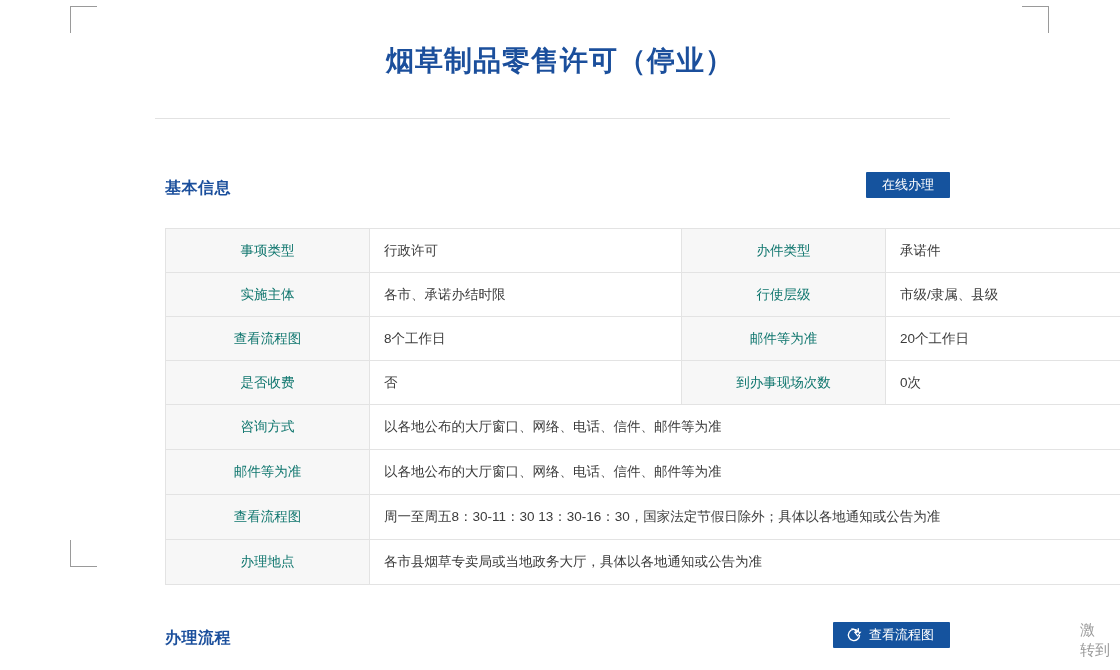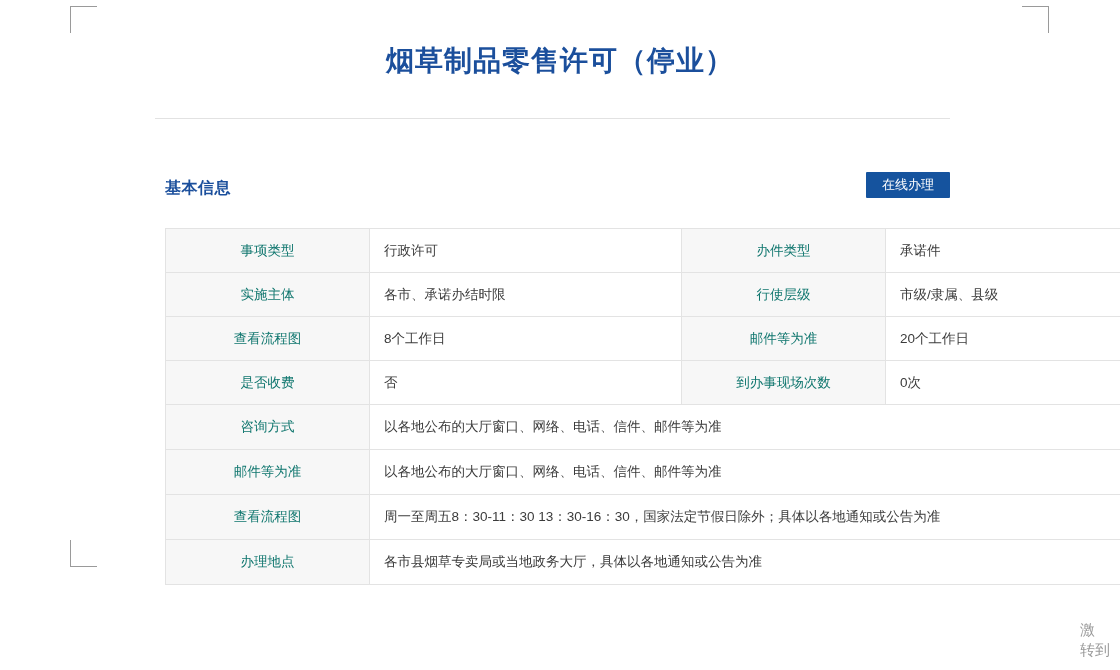--- a/index.html
+++ b/index.html
@@ -216,19 +216,34 @@
         <td class="label">查看流程图</td>
         <td class="value wide" colspan="3">周一至周五8：30-11：30 13：30-16：30，国家法定节假日除外；具体以各地通知或公告为准</td>
       </tr>
       <tr class="tall">
         <td class="label">办理地点</td>
         <td class="value wide" colspan="3">各市县烟草专卖局或当地政务大厅，具体以各地通知或公告为准</td>
       </tr>
     </tbody>
   </table>
 
+  <div class="section flow">
+    <div class="section-head">
+      <div class="section-title">办理流程</div>
+      <button class="btn with-icon">
+        <span class="btn-icon">
+          <svg viewBox="0 0 20 20" width="18" height="18" aria-hidden="true">
+            <path d="M10 3.2a6.8 6.8 0 0 1 6.1 3.8h-2.2l3.1 4 3.0-4h-2.2" fill="none" stroke="#ffffff" stroke-width="1.3" transform="translate(-3,0)"></path>
+            <path d="M16.2 10a6.2 6.2 0 1 1-1.9-4.5" fill="none" stroke="#ffffff" stroke-width="1.5"></path>
+            <path d="M14.8 2.6v3.3h-3.3" fill="none" stroke="#ffffff" stroke-width="1.5"></path>
+          </svg>
+        </span>
+        <span>查看流程图</span>
+      </button>
+    </div>
+  </div>
 
   <div class="activate-note">
     <div>激</div>
     <div>转到</div>
   </div>
 
 </div>
 
 </body></html>

